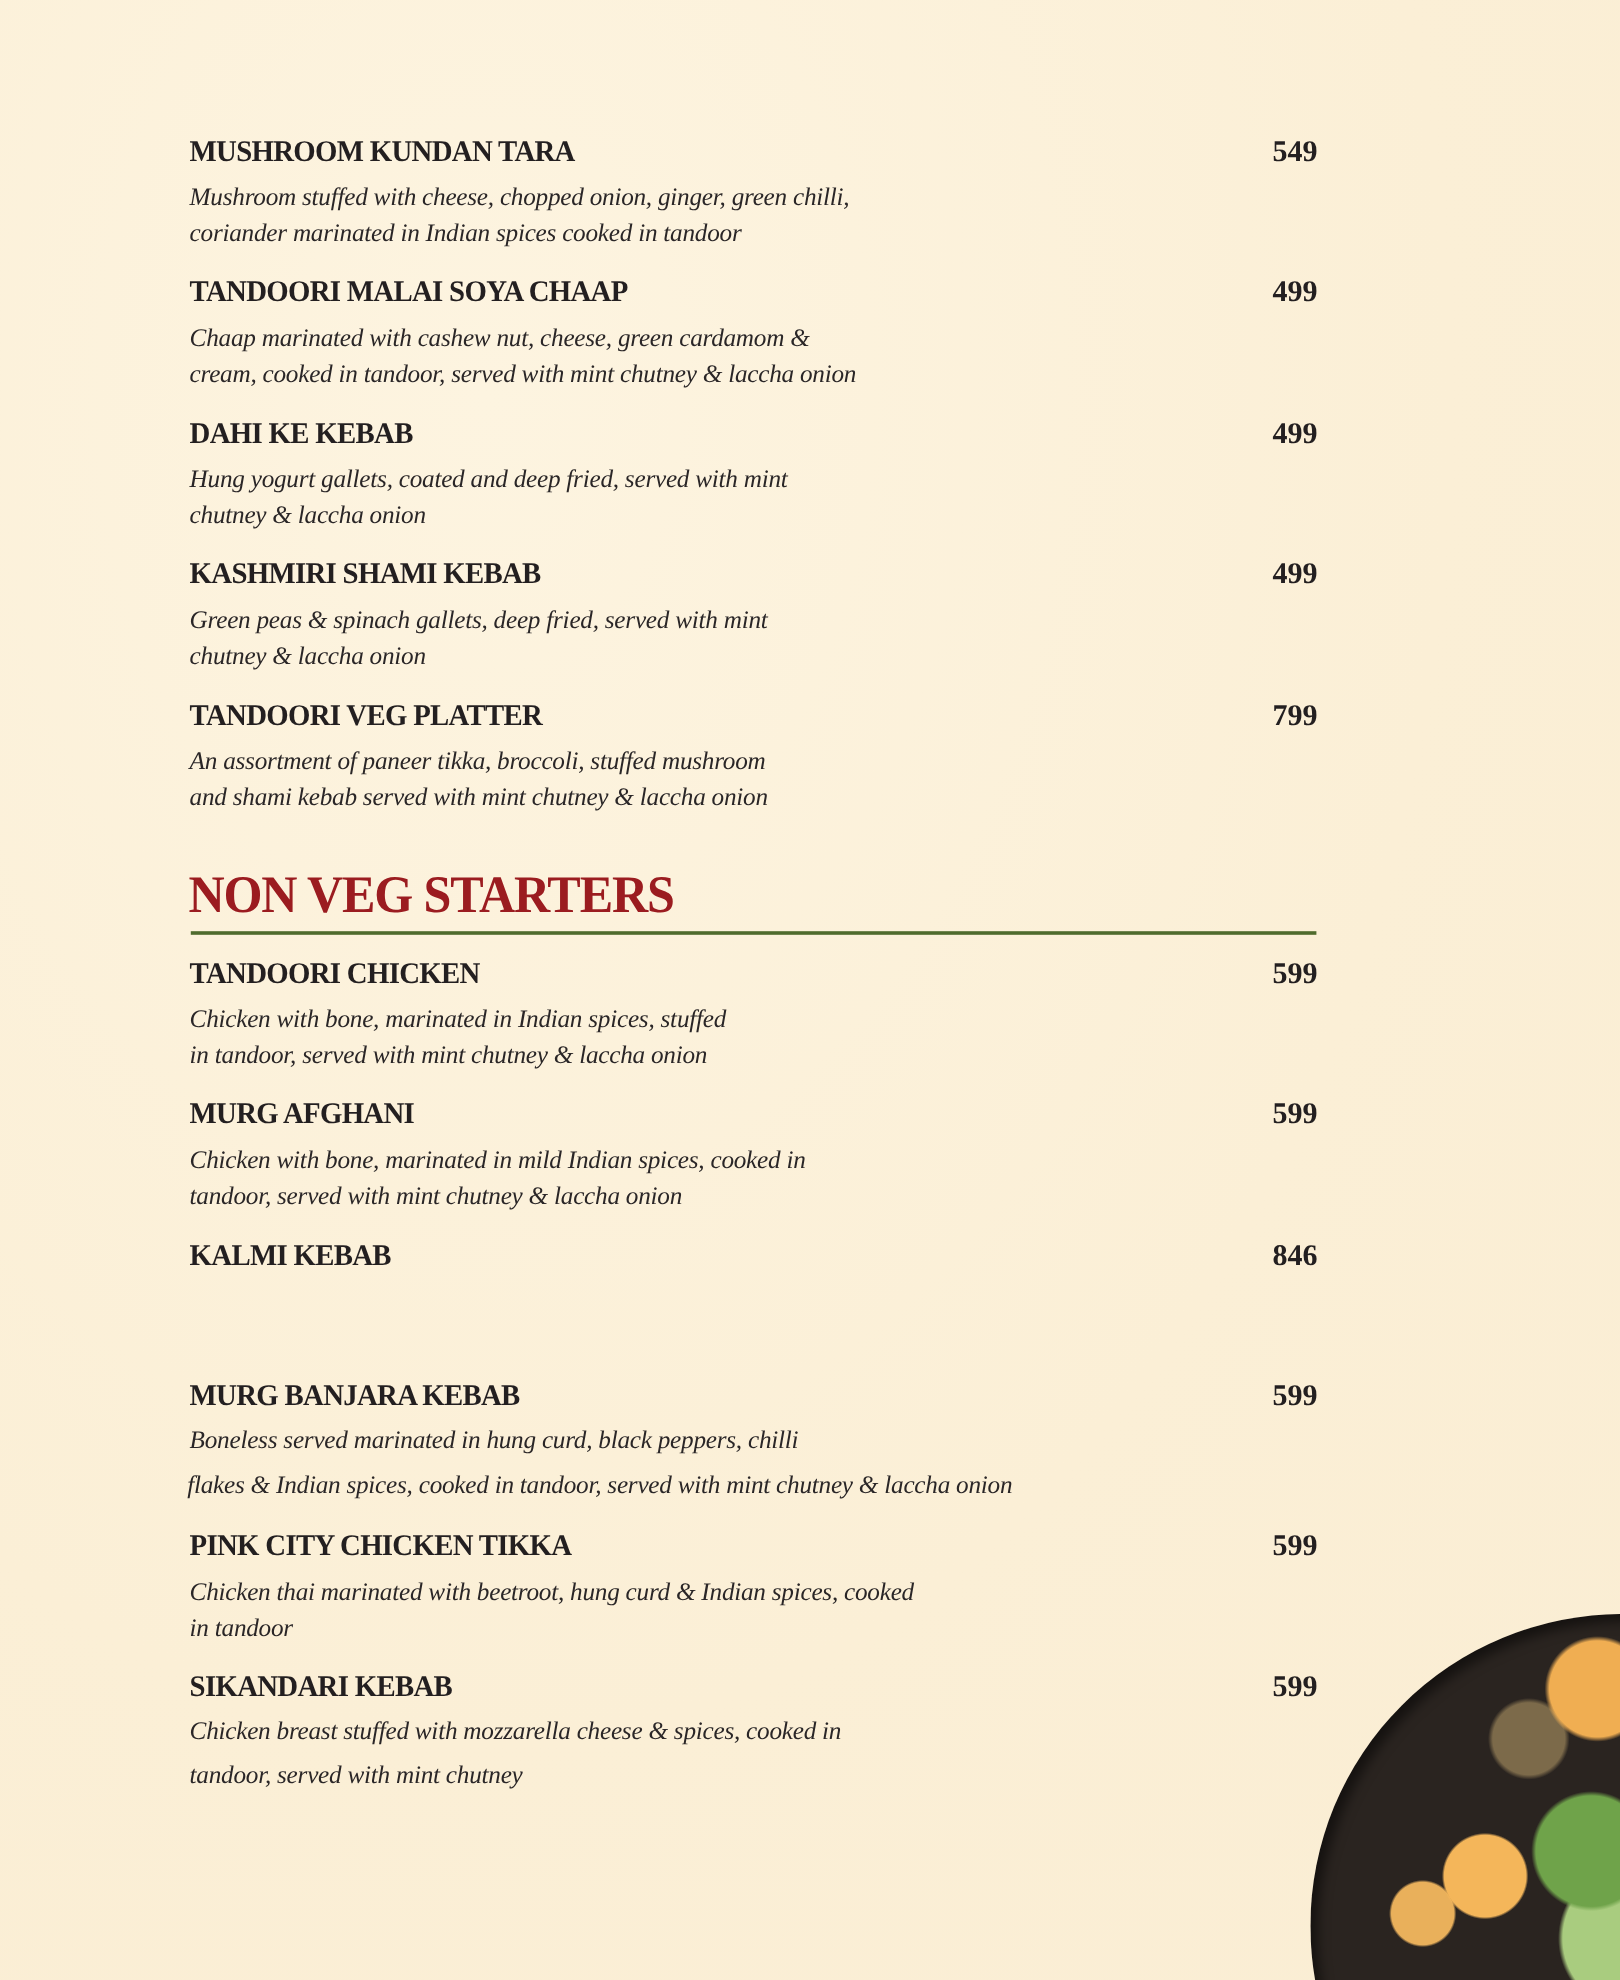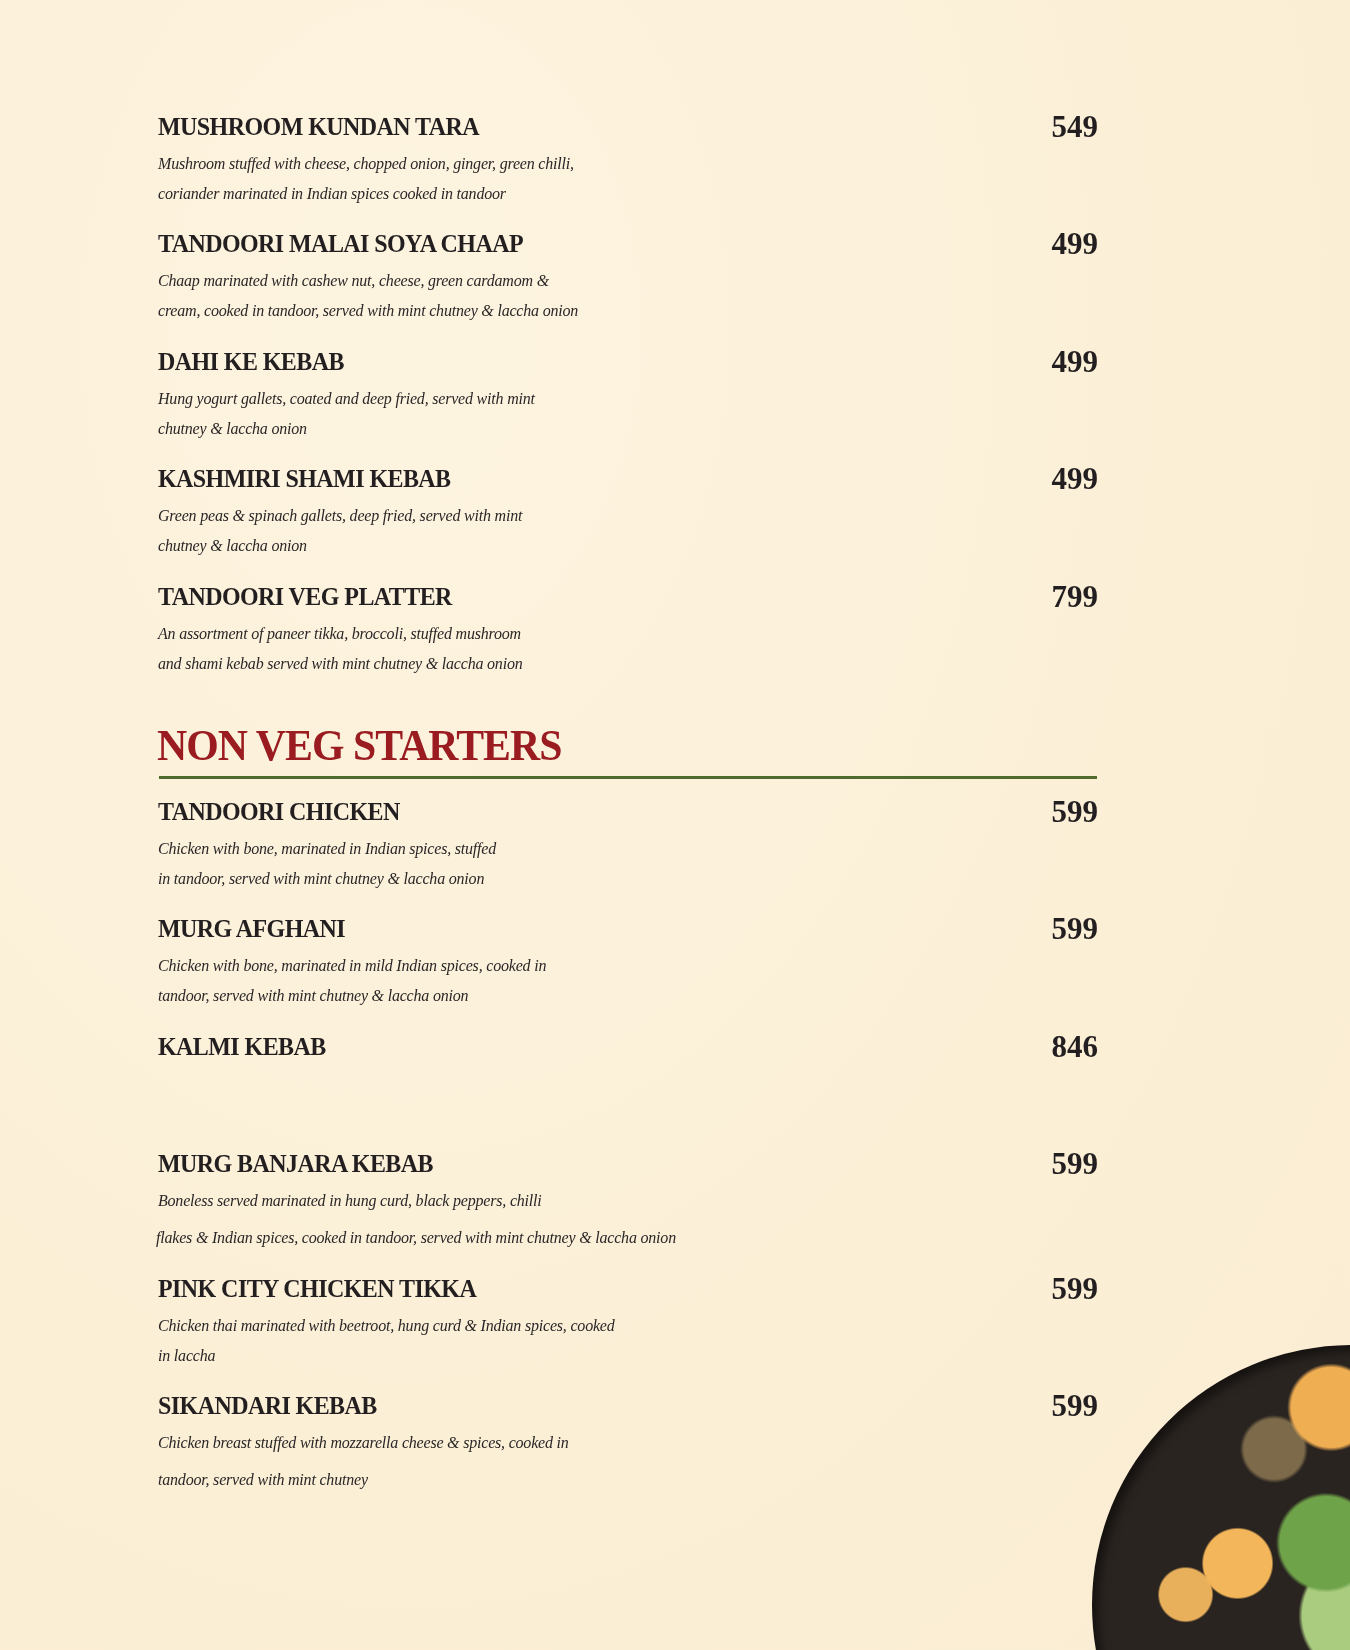--- a/index.html
+++ b/index.html
@@ -11,24 +11,24 @@
     color:#231f20;
   }
   .item { position:absolute; left:158px; width:940px; }
   .item .title {
     font-weight:bold; font-size:25px; letter-spacing:-0.6px;
     line-height:30px; transform:scaleX(0.96); transform-origin:left;
     white-space:nowrap;
   }
   .item .price {
     position:absolute; right:0; top:0;
-    font-weight:bold; font-size:31px; line-height:30px;
+    font-weight:bold; font-size:25px; line-height:30px;
   }
   .item .desc {
-    font-style:italic; font-size:16px; line-height:30px;
+    font-style:italic; font-size:21px; line-height:30px;
     margin-top:7px; color:#2a2627; letter-spacing:-0.2px;
   }
   .item .desc.loose { line-height:37px; margin-top:3px; }
   .section-heading {
     position:absolute; left:157px; top:720px;
     font-weight:bold; font-size:44px; color:#9b1c20;
     letter-spacing:-1px; transform:scaleX(0.95); transform-origin:left;
     white-space:nowrap;
   }
   .divider {
@@ -133,21 +133,21 @@
     <div>Boneless served marinated in hung curd, black peppers, chilli</div>
     <div style="margin-left:-2px;">flakes &amp; Indian spices, cooked in tandoor, served with mint chutney &amp; laccha onion</div>
   </div>
 </div>
 
 <div class="item" style="top:1274px;">
   <div class="title">PINK CITY CHICKEN TIKKA</div>
   <div class="price">599</div>
   <div class="desc">
     <div>Chicken thai marinated with beetroot, hung curd &amp; Indian spices, cooked</div>
-    <div>in laccha</div>
+    <div>in tandoor</div>
   </div>
 </div>
 
 <div class="item" style="top:1391px;">
   <div class="title">SIKANDARI KEBAB</div>
   <div class="price">599</div>
   <div class="desc loose">
     <div>Chicken breast stuffed with mozzarella cheese &amp; spices, cooked in</div>
     <div>tandoor, served with mint chutney</div>
   </div>

